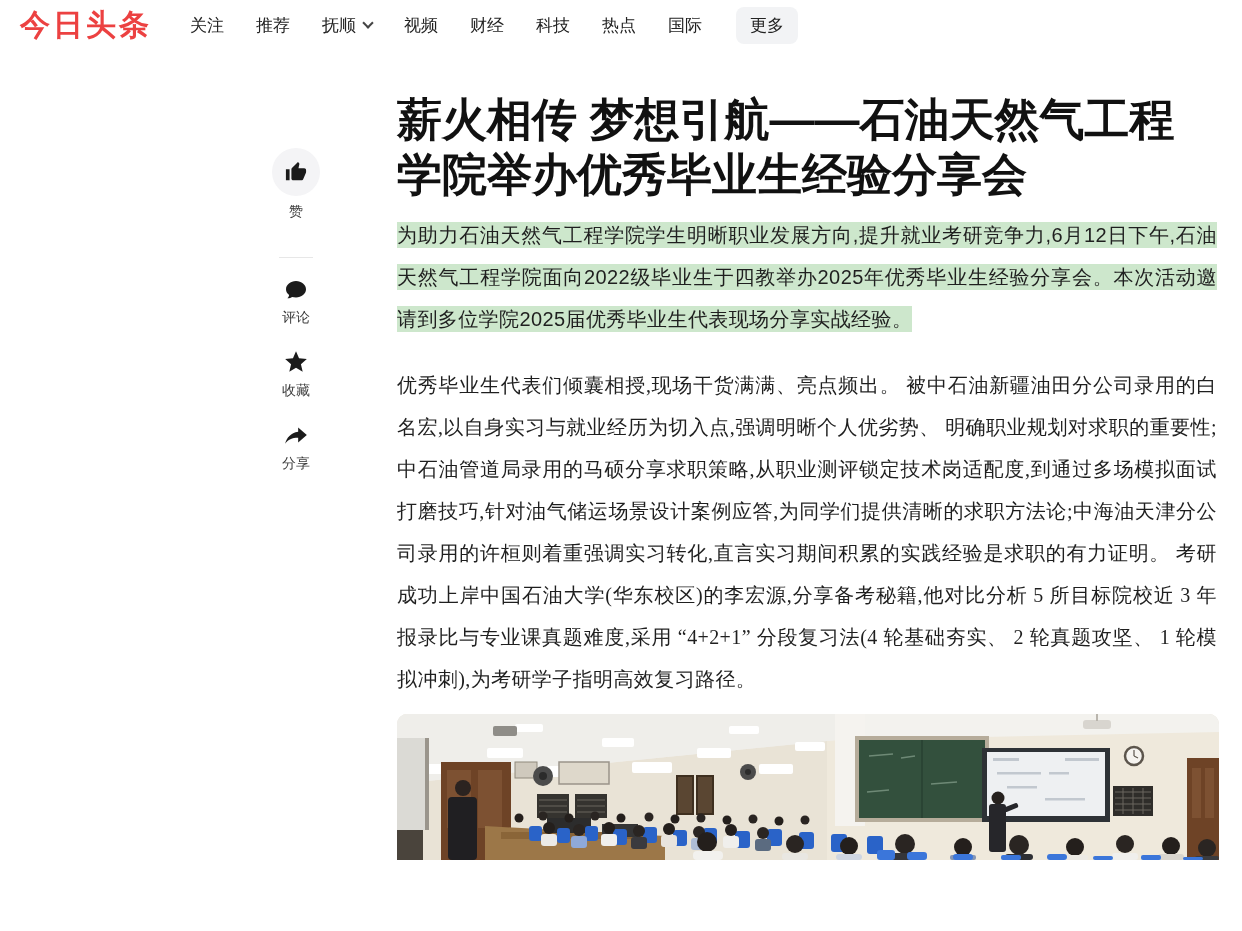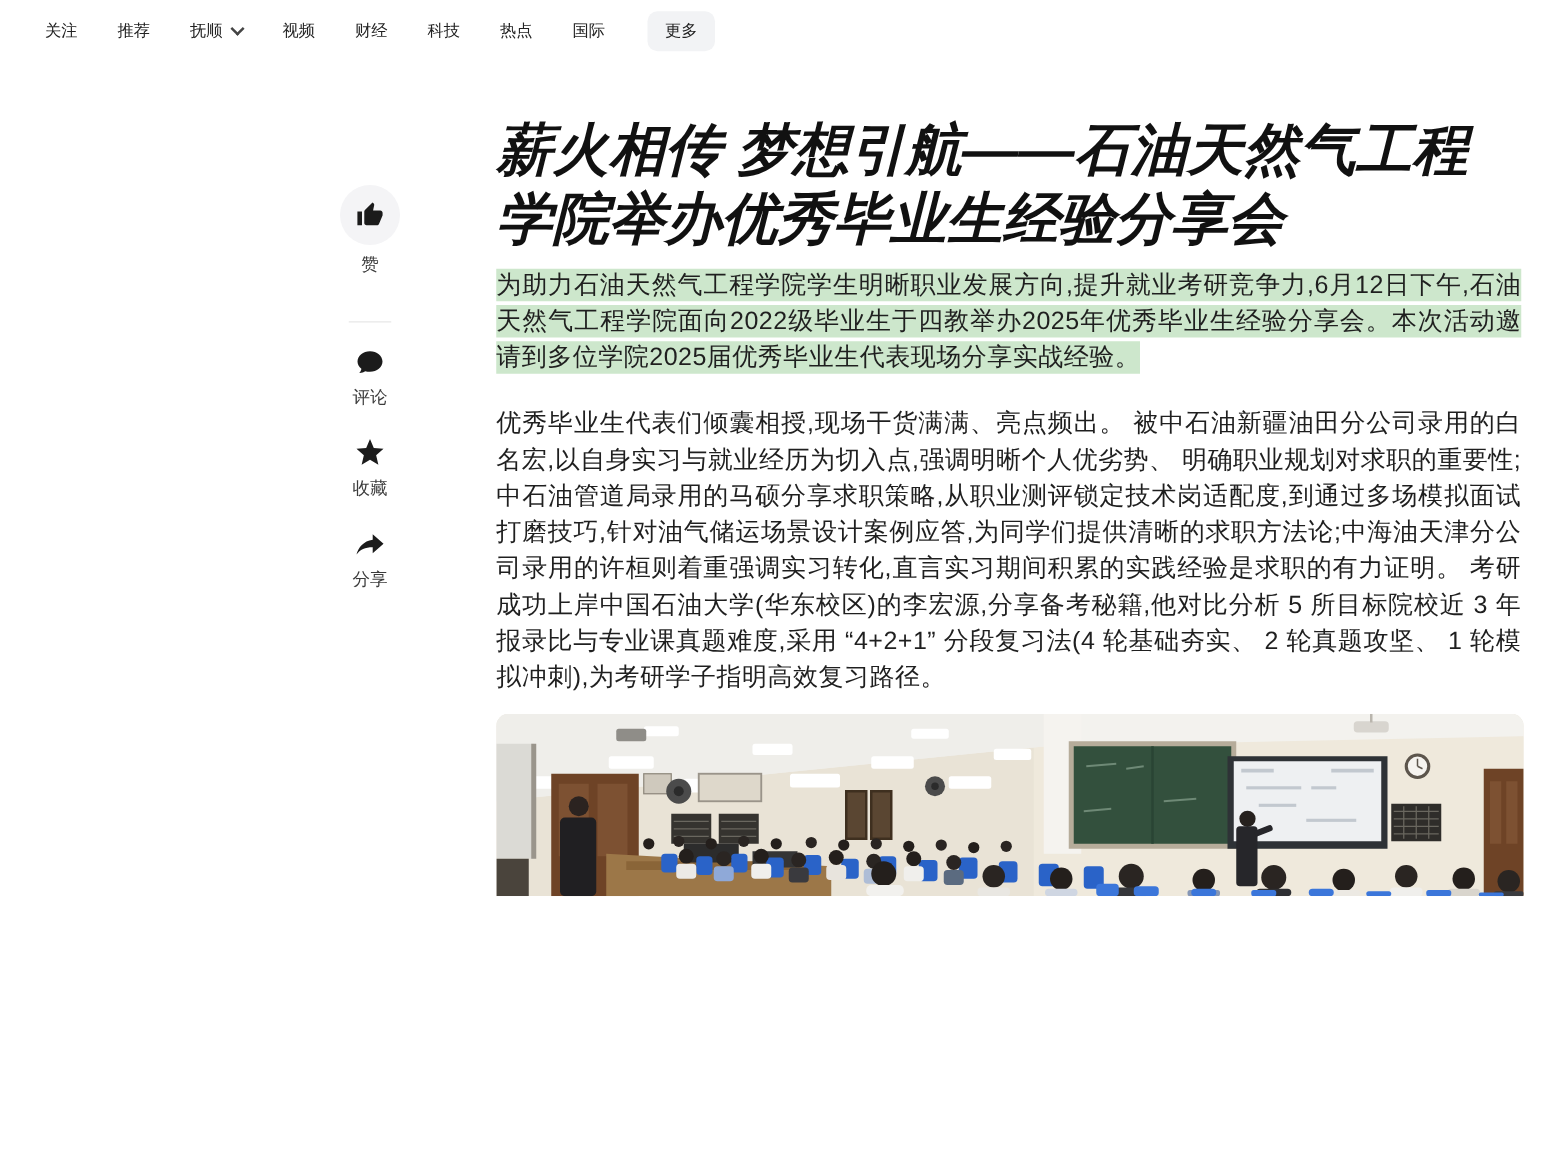--- a/index.html
+++ b/index.html
@@ -5,46 +5,47 @@
   * { box-sizing: border-box; }
   html,body { margin:0; padding:0; }
   body {
     width:1242px; height:931px; overflow:hidden; position:relative;
     background:#ffffff; color:#222;
     font-family:"Liberation Sans","DejaVu Sans",sans-serif;
   }
   
   .topbar { display:flex; align-items:center; height:50px; padding-left:20px; }
   .logo { font-size:30px; font-weight:800; color:#ec4141; letter-spacing:3px; margin-right:22px; cursor:pointer; }
-  .nav-item { font-size:13px; color:#222; margin:12px 16px; cursor:pointer; display:flex; align-items:center; white-space:nowrap; }
+  .nav-item { font-size:17px; color:#222; margin:12px 16px; cursor:pointer; display:flex; align-items:center; white-space:nowrap; }
   .nav-item.pill { background:#f2f3f5; padding:7px 14px; border-radius:8px; margin-left:18px;align-items:center; }
   .chev { display:inline-block; width:8px; height:8px; border-right:2px solid #444; border-bottom:2px solid #444;
           transform:rotate(45deg); margin-left:8px; margin-top:-4px; }
   
   .rail { position:absolute; left:268px; top:148px; width:56px; display:flex; flex-direction:column; align-items:center; }
   .rail .item { display:flex; flex-direction:column; align-items:center; cursor:pointer; margin-bottom:22px; }
   .rail .circle { width:48px; height:48px; border-radius:50%; background:#f4f4f6; display:flex; align-items:center; justify-content:center; }
   .rail .lbl { font-size:14px; color:#3c3c3c; margin-top:7px; }
   .rail .divider { width:34px; height:1px; background:#e7e7e7; margin:14px 0 20px; }
   .rail svg { display:block; }
   
   main { margin-left:397px; width:820px; padding-top:42px; }
-  h1.title { font-size:45px; line-height:55px; font-weight:700; color:#111; margin:0 0 12px;font-style:italic; }
+  h1.title { font-size:45px; line-height:55px; font-weight:700; color:#111; margin:0 0 12px; }
   .meta { font-size:15px; color:#8f959e; margin-bottom:34px; }
-  p.body { font-size:20px; line-height:29px; color:#1f1f1f; text-align:justify; margin:0 0 24px; letter-spacing:0.4px; }
-  p.body.tight { margin-bottom:14px; }
+  p.body { font-size:20px; line-height:42px; color:#1f1f1f; text-align:justify; margin:0 0 24px; letter-spacing:0.4px; }
+  p.body.tight { margin-bottom:14px;font-family:Liberation Serif, serif; }
   .hl { background:#cde7cc; padding:2px 0; }
   
   .photo { width:822px; height:146px; border-radius:10px 10px 0 0; overflow:hidden; margin-top:2px; cursor:pointer; }
   .photo svg { display:block; width:100%; height:100%; }
 </style>
 </head>
 <body>
 
 <header class="topbar">
+  <div class="logo">今日头条</div>
   <div class="nav-item">
       <span>关注</span>
     </div>
   <div class="nav-item">
       <span>推荐</span>
     </div>
   <div class="nav-item">
     <span>抚顺</span>
     <span class="chev"></span>
   </div>

